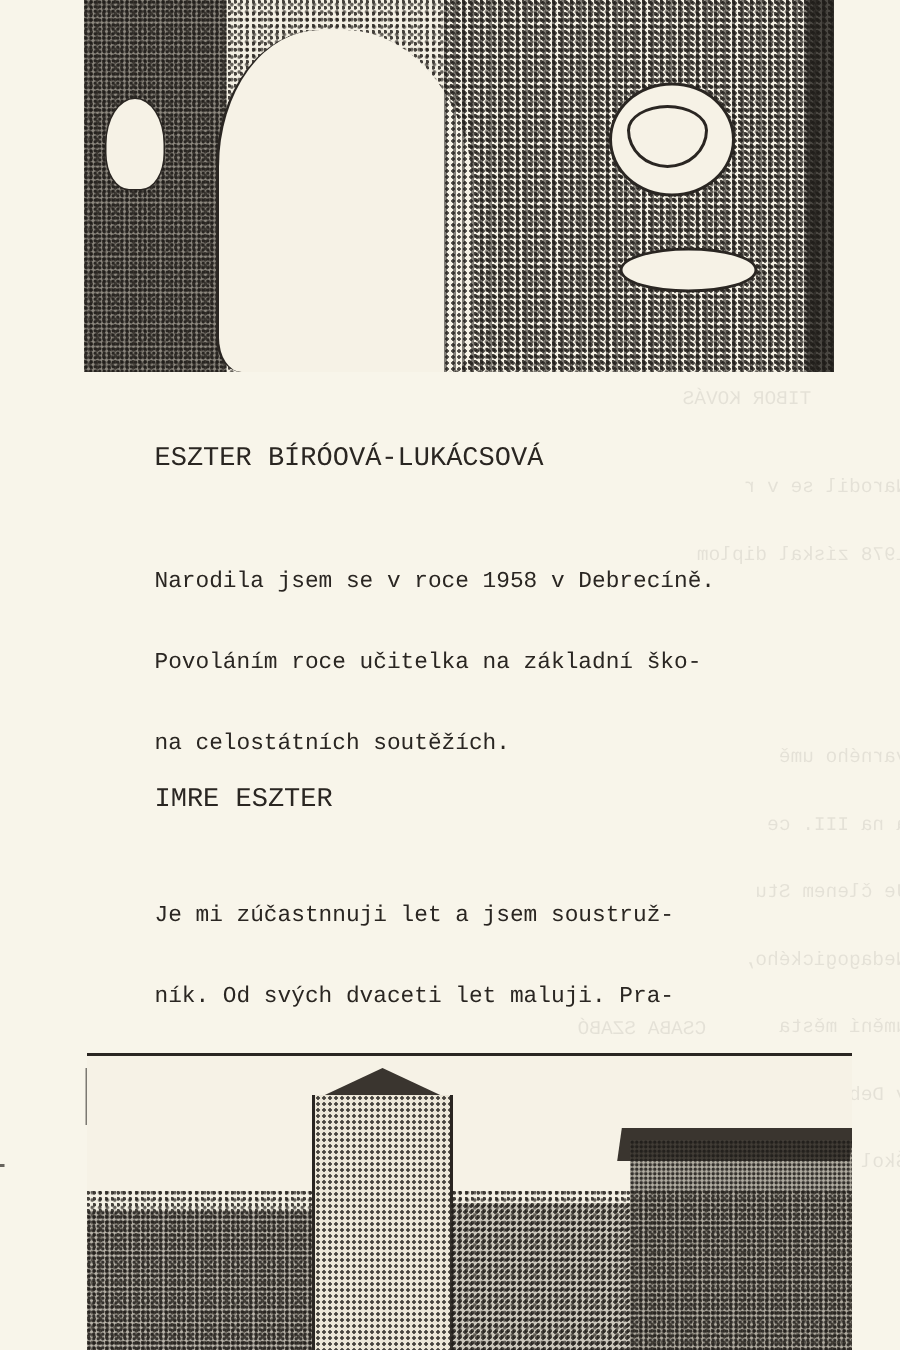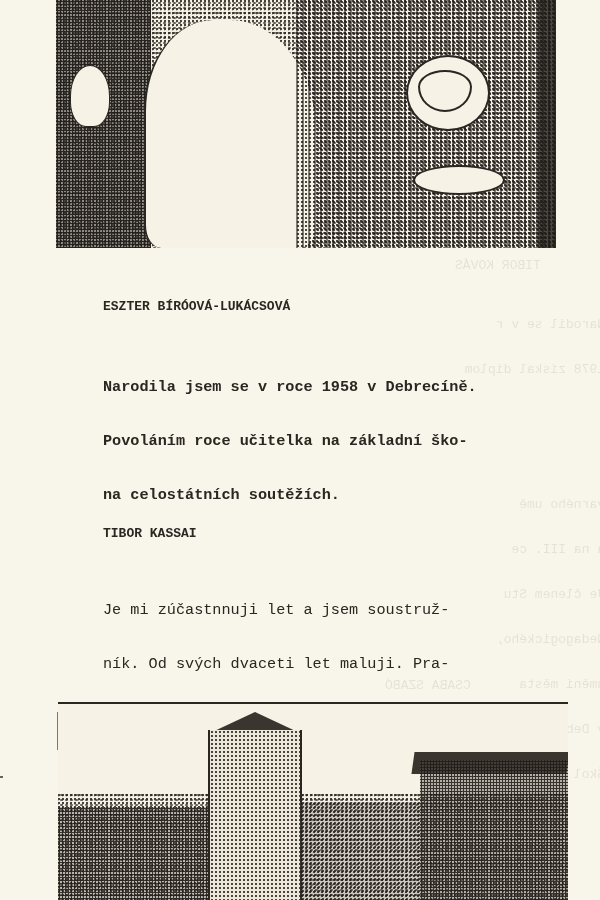--- a/index.html
+++ b/index.html
@@ -192,34 +192,33 @@
     }
     .mark-dot {
       left: 0px; top: 776px;
       width: 3px; height: 2px;
       opacity: 0.7;
     }
 
     
     .entry-name {
       position: absolute;
-      font-size: 13px;
+      font-size: 18px;
       line-height: 17px;
       letter-spacing: 0px;
       white-space: pre;
-      font-weight: bold;
     }
     .entry-body {
       position: absolute;
       font-size: 15.2px;
       line-height: 18px;
       white-space: pre;
     }
     .name-1 { left: 103px; top: 298px; }
-    .body-1 { left: 103px; top: 342px; font-weight: bold; }
+    .body-1 { left: 103px; top: 342px; }
     .name-2 { left: 103px; top: 525px; }
     .body-2 { left: 103px; top: 565px; }
   </style>
 </head>
 <body>
 
 <div class="page">
 
   <div class="bleed bleed-heading-1">TIBOR KOVÁS</div>
   <div class="bleed bleed-block-1">
@@ -248,21 +247,21 @@
     <div class="right-dark"></div>
   </div>
 
   <div class="entry-name name-1">ESZTER BÍRÓOVÁ-LUKÁCSOVÁ</div>
   <div class="entry-body body-1">
     <div>Narodila jsem se v roce 1958 v Debrecíně.</div>
     <div>Povoláním roce učitelka na základní ško-</div>
     <div>na celostátních soutěžích.</div>
   </div>
 
-  <div class="entry-name name-2">TIBOR KASSAI</div>
+  <div class="entry-name name-2">IMRE ESZTER</div>
   <div class="entry-body body-2">
     <div>Je mi zúčastnnuji let a jsem soustruž-</div>
     <div>ník. Od svých dvaceti let maluji. Pra-</div>
     <div>videlně se zúčastnnuji výstav v Debrecíně</div>
     <div>i výstav celostátních. Za svá díla jsem</div>
     <div>získal řadu ocenění. Zabývám se i sochař-</div>
     <div>stvím.</div>
   </div>
 
   <div class="illustration illus-bottom">

